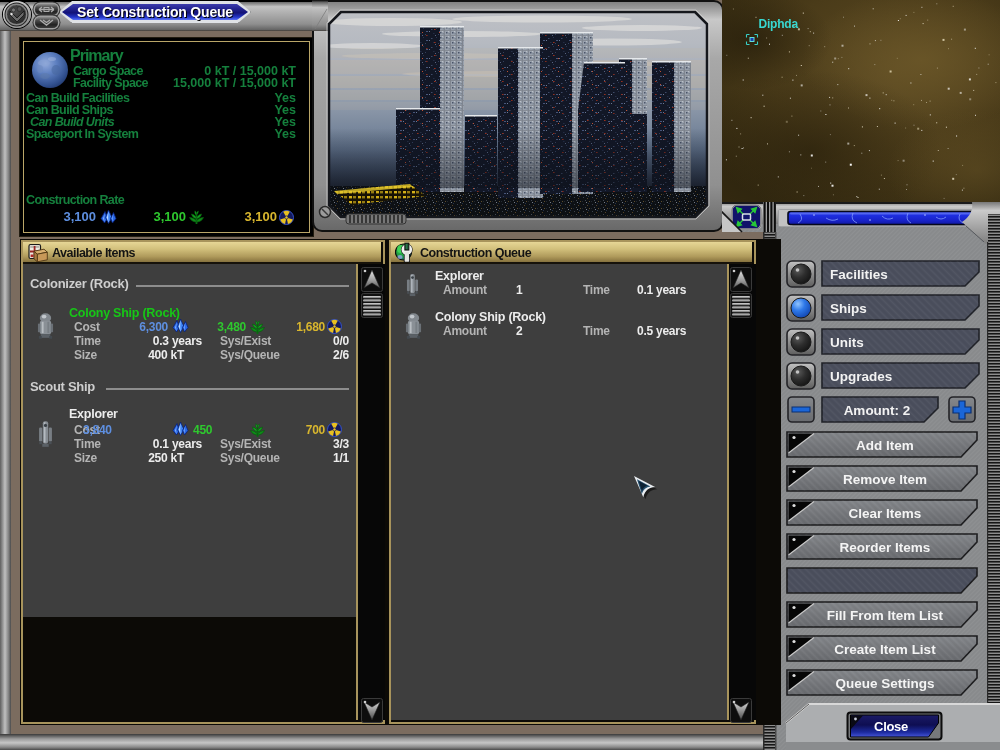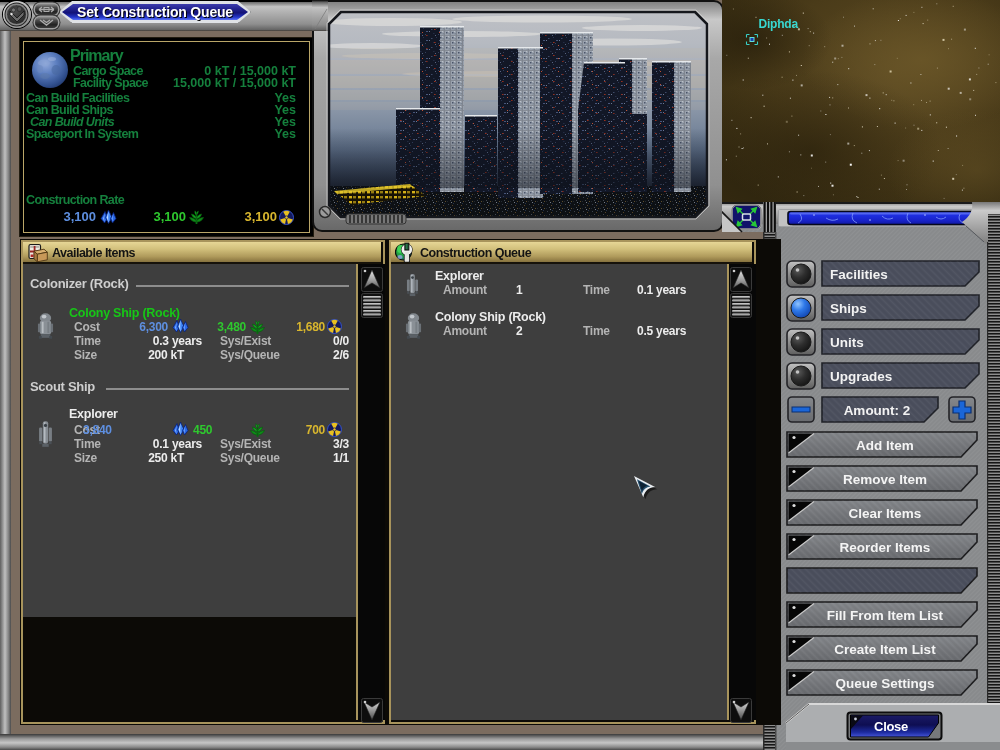--- a/index.html
+++ b/index.html
@@ -638,21 +638,21 @@
         <div class="gt" style="left:46px;top:42px;font-size:12.5px;"><span style="color:#17c617">Colony Ship (Rock)</span></div>
 <div class="gt lab" style="left:51px;top:56px;">Cost</div>
 <div class="gt" style="left:60px;top:56px;width:85px;text-align:right;color:#5e8fe0;">6,300</div>
 <div class="gt" style="left:170px;top:56px;width:53px;text-align:right;color:#2ec82e;">3,480</div>
 <div class="gt" style="left:250px;top:56px;width:52px;text-align:right;color:#d8b62e;">1,680</div>
 <div class="gt lab" style="left:51px;top:70px;">Time</div>
 <div class="gt" style="left:60px;top:70px;width:119px;text-align:right;">0.3 years</div>
 <div class="gt lab" style="left:197px;top:70px;">Sys/Exist</div>
 <div class="gt" style="left:250px;top:70px;width:76px;text-align:right;">0/0</div>
 <div class="gt lab" style="left:51px;top:84px;">Size</div>
-<div class="gt" style="left:60px;top:84px;width:101px;text-align:right;">200 kT</div>
+<div class="gt" style="left:60px;top:84px;width:101px;text-align:right;">400 kT</div>
 <div class="gt lab" style="left:197px;top:84px;">Sys/Queue</div>
 <div class="gt" style="left:250px;top:84px;width:76px;text-align:right;">2/6</div>
 <div class="gt ghead2" style="left:7px;top:115px;">Scout Ship</div>
 <div class="ghr" style="left:83px;top:124px;width:243px;"></div>
         <div class="gt" style="left:46px;top:143px;font-size:12.5px;">Explorer</div>
 <div class="gt lab" style="left:51px;top:159px;">Cost</div>
 <div class="gt" style="left:60px;top:159px;width:85px;text-align:left;color:#5e8fe0;">3,840</div>
 <div class="gt" style="left:170px;top:159px;width:53px;text-align:left;color:#2ec82e;">450</div>
 <div class="gt" style="left:250px;top:159px;width:52px;text-align:right;color:#d8b62e;">700</div>
 <div class="gt lab" style="left:51px;top:173px;">Time</div>

